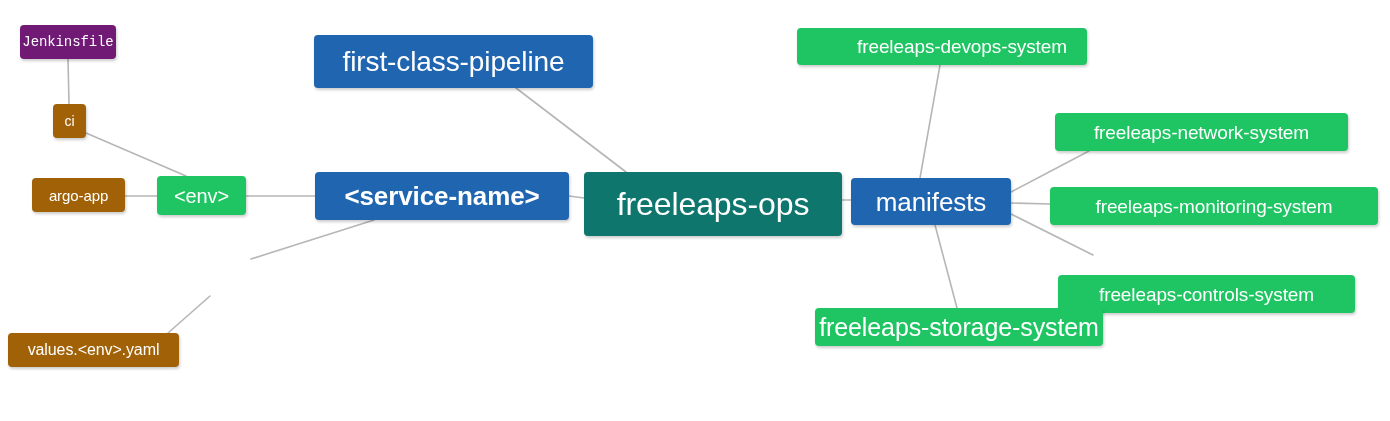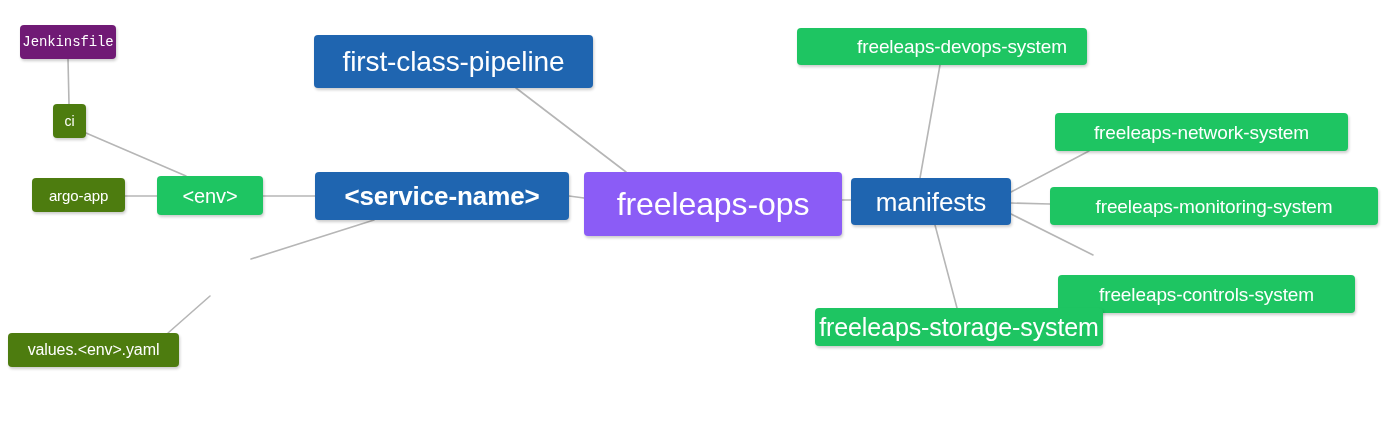--- a/index.html
+++ b/index.html
@@ -34,24 +34,24 @@
     justify-content: center;
     color: #ffffff;
     border-radius: 4px;
     white-space: nowrap;
     line-height: 1;
     box-shadow: 1px 2px 3px rgba(0,0,0,0.20);
     letter-spacing: -0.1px;
     z-index: 2;
   }
   .node.c-orange  { background: #701a75; font-family: Liberation Mono, monospace; }
-  .node.c-red     { background: #4d7c0f; }
+  .node.c-red     { background: #a16207; }
   .node.c-green   { background: #1ec562; }
   .node.c-blue    { background: #1f65b0; }
-  .node.c-dark    { background: #8b5cf6; }
+  .node.c-dark    { background: #0f766e; }
 </style>
 </head>
 <body>
 
 <div id="mindmap">
   <svg id="edges" viewBox="0 0 1390 421" xmlns="http://www.w3.org/2000/svg">
       <line x1="68" y1="59" x2="69" y2="104" stroke="#b6b6b6" stroke-width="1.6" stroke-linecap="round"></line>
       <line x1="86" y1="133" x2="186" y2="176" stroke="#b6b6b6" stroke-width="1.6" stroke-linecap="round"></line>
       <line x1="125" y1="196" x2="157" y2="196" stroke="#b6b6b6" stroke-width="1.6" stroke-linecap="round"></line>
       <line x1="244" y1="196" x2="315" y2="196" stroke="#b6b6b6" stroke-width="1.6" stroke-linecap="round"></line>
@@ -62,21 +62,21 @@
       <line x1="842" y1="200" x2="851" y2="200" stroke="#b6b6b6" stroke-width="1.6" stroke-linecap="round"></line>
       <line x1="920" y1="178" x2="940" y2="65" stroke="#b6b6b6" stroke-width="1.6" stroke-linecap="round"></line>
       <line x1="1011" y1="192" x2="1089" y2="151" stroke="#b6b6b6" stroke-width="1.6" stroke-linecap="round"></line>
       <line x1="1011" y1="203" x2="1050" y2="204" stroke="#b6b6b6" stroke-width="1.6" stroke-linecap="round"></line>
       <line x1="1011" y1="214" x2="1093" y2="255" stroke="#b6b6b6" stroke-width="1.6" stroke-linecap="round"></line>
       <line x1="935" y1="225" x2="957" y2="308" stroke="#b6b6b6" stroke-width="1.6" stroke-linecap="round"></line>
     </svg>
 <div class="node c-orange" style="left: 20px; top: 25px; width: 96px; height: 34px; font-size: 14px;">Jenkinsfile</div>
     <div class="node c-red" style="left: 53px; top: 104px; width: 33px; height: 34px; font-size: 14px;">ci</div>
     <div class="node c-red" style="left: 32px; top: 178px; width: 93px; height: 34px; font-size: 15px;">argo-app</div>
-    <div class="node c-green" style="left: 157px; top: 176px; width: 106px; height: 39px; font-size: 20px;">&lt;env&gt;</div>
+    <div class="node c-green" style="left: 157px; top: 176px; width: 89px; height: 39px; font-size: 20px;">&lt;env&gt;</div>
     <div class="node c-red" style="left: 8px; top: 333px; width: 171px; height: 34px; font-size: 16px;">values.&lt;env&gt;.yaml</div>
     <div class="node c-blue" style="left: 314px; top: 35px; width: 279px; height: 53px; font-size: 28px;">first-class-pipeline</div>
     <div class="node c-blue" style="left: 315px; top: 172px; width: 254px; height: 48px; font-size: 26px; font-weight: bold;">&lt;service-name&gt;</div>
     <div class="node c-dark" style="left: 584px; top: 172px; width: 258px; height: 64px; font-size: 32px;">freeleaps-ops</div>
     <div class="node c-blue" style="left: 851px; top: 178px; width: 160px; height: 47px; font-size: 26px;">manifests</div>
     <div class="node c-green" style="left: 797px; top: 28px; width: 290px; height: 37px; font-size: 19px; padding-left: 40px;">freeleaps-devops-system</div>
     <div class="node c-green" style="left: 1055px; top: 113px; width: 293px; height: 38px; font-size: 19px;">freeleaps-network-system</div>
     <div class="node c-green" style="left: 1050px; top: 187px; width: 328px; height: 38px; font-size: 19px;">freeleaps-monitoring-system</div>
     <div class="node c-green" style="left: 1058px; top: 255px; width: 297px; height: 38px; font-size: 19px; margin-top: 20px;">freeleaps-controls-system</div>
     <div class="node c-green" style="left: 815px; top: 308px; width: 288px; height: 38px; font-size: 25px;">freeleaps-storage-system</div>

